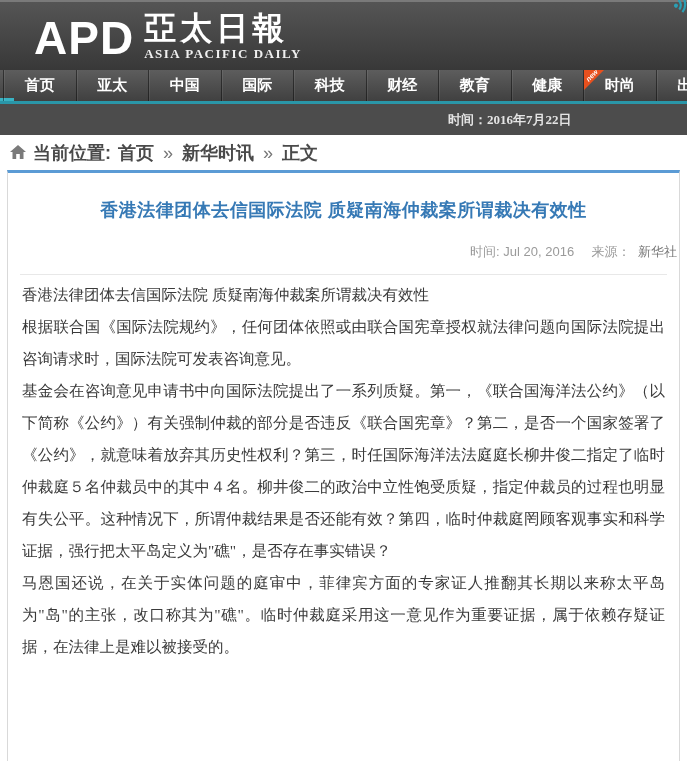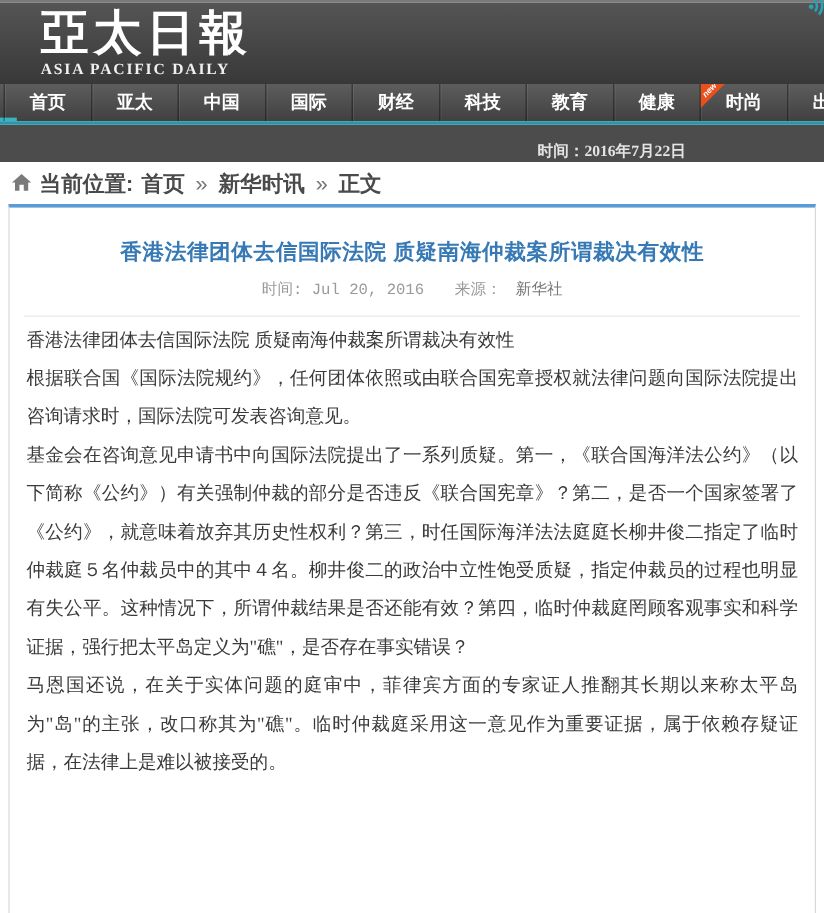--- a/index.html
+++ b/index.html
@@ -15,21 +15,21 @@
     display:flex;align-items:center;padding-left:34px;position:relative;
   }
   .logo{display:flex;align-items:flex-end;gap:10px;}
   .logo-apd{
     color:#ffffff;font-size:46px;font-weight:700;line-height:1;
     letter-spacing:1px;position:relative;font-family:"Liberation Sans",sans-serif;
   }
   .wifi{position:absolute;top:-7px;right:-6px;}
   .logo-cn-block{display:flex;flex-direction:column;line-height:1;padding-bottom:1px;}
   .logo-cn{
-    color:#ffffff;font-size:40px;font-weight:700;letter-spacing:4px;
+    color:#ffffff;font-size:32px;font-weight:700;letter-spacing:4px;
     font-family:"Liberation Serif","DejaVu Serif",serif;
   }
   .logo-en{
     color:#f0f0f0;font-size:13px;font-weight:700;letter-spacing:1.5px;
     font-family:Liberation Serif, serif;margin-top:3px;
   }
   
   .nav{
     height:31px;background:linear-gradient(#5d5d5d,#404040);
     border-bottom:3px solid #2a96a8;display:flex;overflow:hidden;
@@ -46,58 +46,59 @@
     position:absolute;left:0;top:0;width:0;height:0;
     border-top:20px solid #e8501e;border-right:20px solid transparent;
   }
   .ribbon-text{
     position:absolute;left:1px;top:-18px;color:#ffffff;font-size:7px;
     font-style:italic;font-weight:700;transform:rotate(-45deg);
   }
   
   .time-bar{
     height:31px;background:#4c4c4c;color:#e4e4e4;font-size:13px;font-weight:600;
-    display:flex;align-items:flex-end;padding-left:448px;box-sizing:border-box;
+    display:flex;align-items:center;padding-left:448px;box-sizing:border-box;
     font-family:"Liberation Serif","DejaVu Serif",serif;
   }
   
   .breadcrumb{
     height:35px;display:flex;align-items:center;padding-left:10px;
     color:#4a4a4a;font-size:18px;font-weight:700;background:#ffffff;gap:7px;
   }
   .crumb-sep{color:#777;margin:0 4px;font-weight:400;}
   
   .content-box{
     margin:0 7px;border:1px solid #d9d9d9;border-top:3px solid #5b9bd5;
     background:#ffffff;min-height:600px;box-sizing:border-box;padding:0 2px;
   }
   .article-title{
     text-align:center;color:#3679b5;font-size:18px;font-weight:700;
     margin:25px 30px 0;letter-spacing:0.5px;
   }
   .article-meta{
-    text-align:center;color:#9a9a9a;font-size:13px;margin-top:10px;
-    font-family:Liberation Mono, monospace;
+    text-align:right;color:#9a9a9a;font-size:13px;margin-top:21px;
+    font-family:Liberation Sans, sans-serif;
   }
   .article-meta .src-value{color:#777777;margin-left:4px;}
   .article-meta .meta-gap{display:inline-block;width:10px;}
   .meta-divider{border:none;border-top:1px solid #e8e8e8;margin:13px 10px 0;}
   .article-body{
     padding:4px 12px 0;color:#3a3a3a;font-size:15.5px;line-height:32px;
     text-align:justify;font-family:"Liberation Serif","DejaVu Serif",serif;
   }
   .article-body p{margin:0;}
   
   .icon{display:inline-block;line-height:0;}
 </style>
 </head>
 <body>
 
 <div class="site-header">
   <div class="logo">
+    <span class="logo-apd">APD</span>
     <span class="logo-apd wifi icon" style="font-size:0;">
       <svg width="20" height="20" viewBox="0 0 24 24">
         <g transform="rotate(40 12 12)">
           <circle cx="6" cy="18" r="2.4" fill="#2aa0b5"></circle>
           <path d="M4 11 a8 8 0 0 1 8 8" stroke="#2aa0b5" stroke-width="2.6" fill="none"></path>
           <path d="M3 5 a14 14 0 0 1 14 14" stroke="#2aa0b5" stroke-width="2.6" fill="none"></path>
         </g>
       </svg>
     </span>
     <span class="logo-cn-block">
@@ -115,24 +116,24 @@
   <div class="nav-item">
       <span>亚太</span>
     </div>
   <div class="nav-item">
       <span>中国</span>
     </div>
   <div class="nav-item">
       <span>国际</span>
     </div>
   <div class="nav-item">
-      <span>财经</span>
+      <span>科技</span>
     </div>
   <div class="nav-item">
-      <span>科技</span>
+      <span>财经</span>
     </div>
   <div class="nav-item">
       <span>教育</span>
     </div>
   <div class="nav-item">
       <span>健康</span>
     </div>
   <div class="nav-item">
     <span class="ribbon">
         <span class="ribbon-text">new</span>

